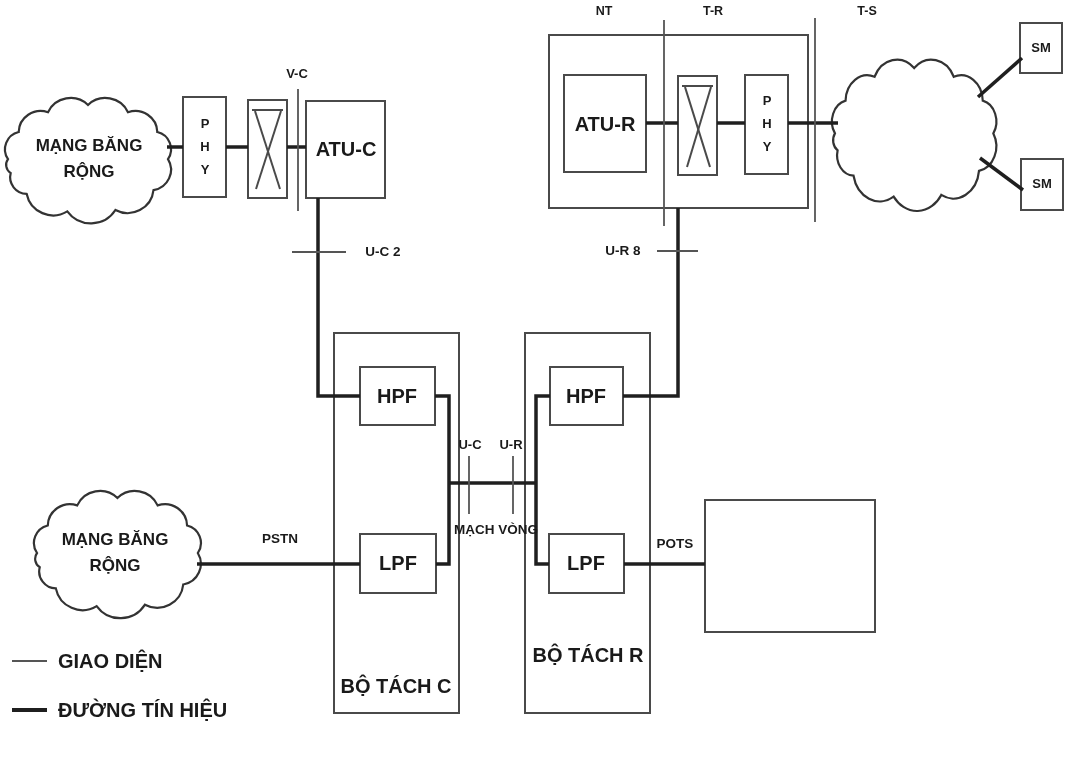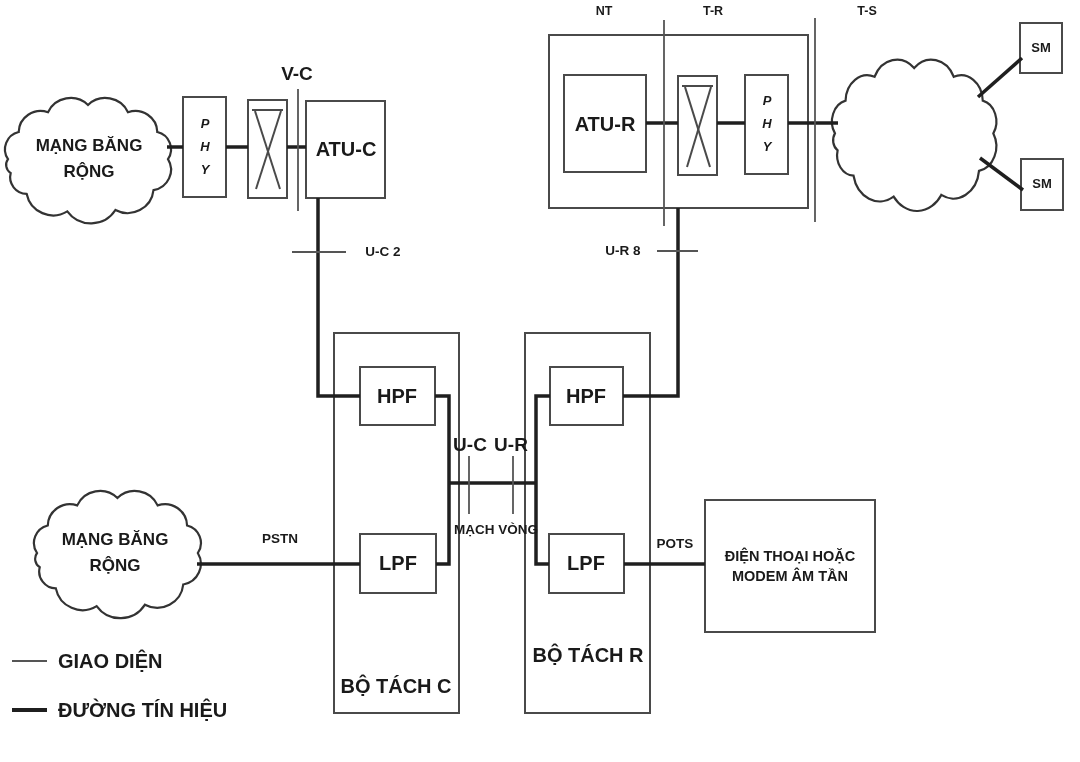--- a/index.html
+++ b/index.html
@@ -17,29 +17,28 @@
     color:#1a1a1a;
     white-space:nowrap;
     line-height:1.2;
     text-align:center;
   }
   .c{transform:translate(-50%,-50%);}
   .cy{transform:translateY(-50%);}
   .two span{display:block;}
   .cloud-lbl{font-size:17px;line-height:1.5;}
   .box-lbl{font-size:20px;}
-  .if-lbl{font-size:19px;}
+  .if-lbl{font-size:13px;}
   .if-lbl2{font-size:13.5px;}
   .tiny-lbl{font-size:12.5px;margin-left:48px;}
   .sm-lbl{font-size:13px;}
   .stack{
     font-size:13px;line-height:1.75;
     white-space:normal;width:12px;
     word-break:keep-all;
-    font-style:italic;
   }
   .phone-lbl{font-size:14.5px;line-height:1.4;}
   .legend-lbl{font-size:20px;}
 </style>
 </head>
 <body>
 
 <div class="stage">
 
   <svg width="1080" height="762" viewBox="0 0 1080 762">
@@ -149,24 +148,20 @@
 
   <div class="lbl c box-lbl" style="left:398px;top:563px">LPF</div>
   <div class="lbl c box-lbl" style="left:586px;top:563px">LPF</div>
 
   <div class="lbl c if-lbl2" style="left:280px;top:539px">PSTN</div>
   <div class="lbl c if-lbl2" style="left:675px;top:544px">POTS</div>
 
   <div class="lbl c box-lbl" style="left:396px;top:686px">BỘ TÁCH C</div>
   <div class="lbl c box-lbl" style="left:588px;top:655px">BỘ TÁCH R</div>
 
-  <div class="lbl c two phone-lbl" style="left:790px;top:566px">
-    <span>ĐIỆN THOẠI HOẶC</span>
-    <span>MODEM ÂM TẦN</span>
-  </div>
 
   <div class="lbl c two cloud-lbl" style="left:115px;top:552px">
     <span>MẠNG BĂNG</span>
     <span>RỘNG</span>
   </div>
 
   <div class="lbl cy legend-lbl" style="left:58px;top:661px">GIAO DIỆN</div>
   <div class="lbl cy legend-lbl" style="left:58px;top:710px">ĐƯỜNG TÍN HIỆU</div>
 
 </div>

